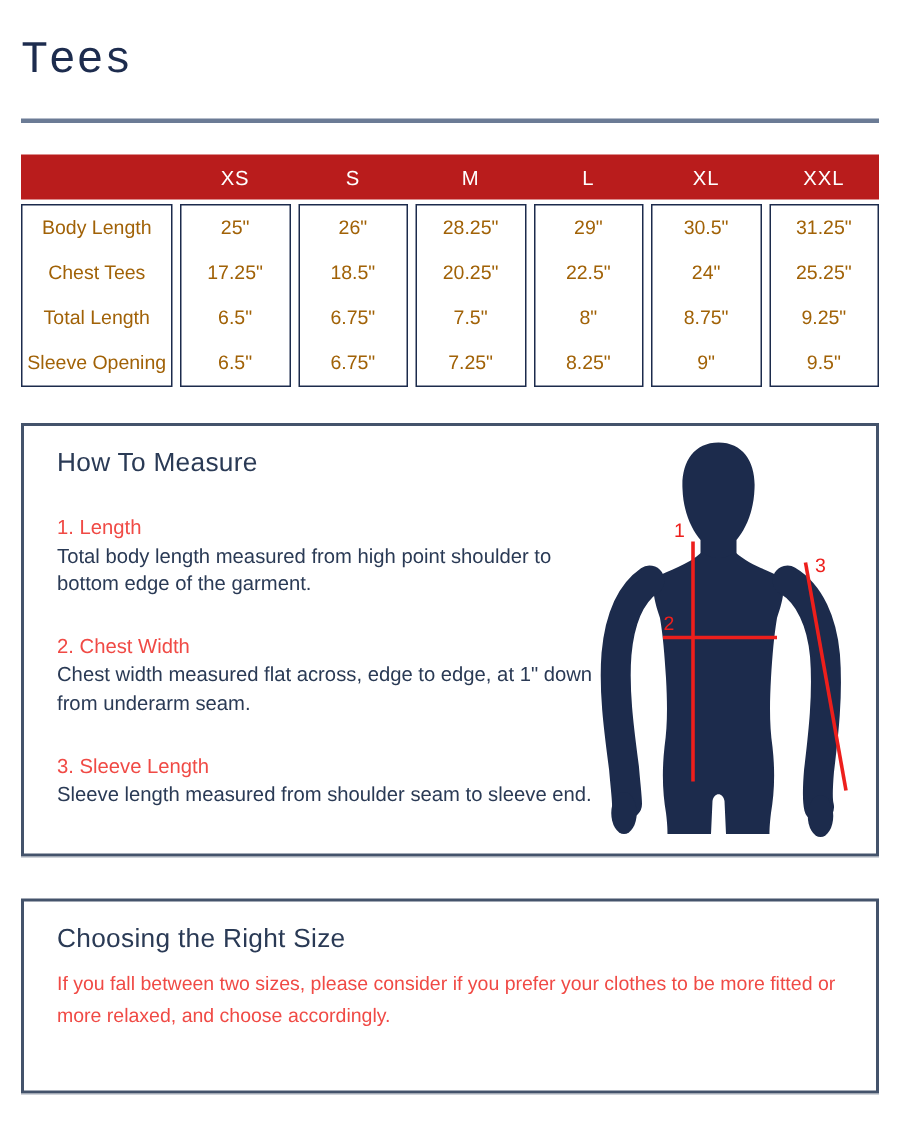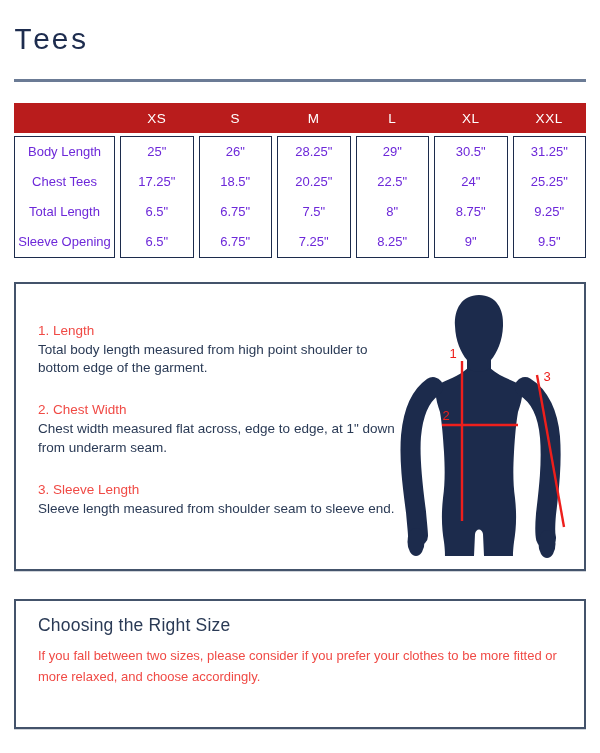--- a/index.html
+++ b/index.html
@@ -46,21 +46,21 @@
     flex: 1;
     border: 1.5px solid #1c2b4c;
     box-sizing: border-box;
     background: #ffffff;
   }
   .st-col.label-col { flex: 0 0 101px; }
   .st-val {
     height: 30px;
     line-height: 30px;
     text-align: center;
-    color: #6d28d9;
+    color: #a16207;
     font-size: 13px;
     white-space: nowrap;
   }
 
   
   .panel {
     position: relative;
     box-sizing: border-box;
     border: 2px solid #44536b;
     margin-top: 24px;
@@ -168,20 +168,21 @@
         <div class="st-col">
           <div class="st-val">31.25"</div>
           <div class="st-val">25.25"</div>
           <div class="st-val">9.25"</div>
           <div class="st-val">9.5"</div>
         </div>
       </div>
   </div>
 
   <section class="panel panel-measure">
+    <h2 class="panel-heading">How To Measure</h2>
     <div class="measure-items">
         <div class="measure-item">
           <div class="measure-item-title">1. Length</div>
           <div class="measure-item-desc">Total body length measured from high point shoulder to bottom edge of the garment.</div>
         </div>
         <div class="measure-item">
           <div class="measure-item-title">2. Chest Width</div>
           <div class="measure-item-desc">Chest width measured flat across, edge to edge, at 1" down from underarm seam.</div>
         </div>
         <div class="measure-item">

